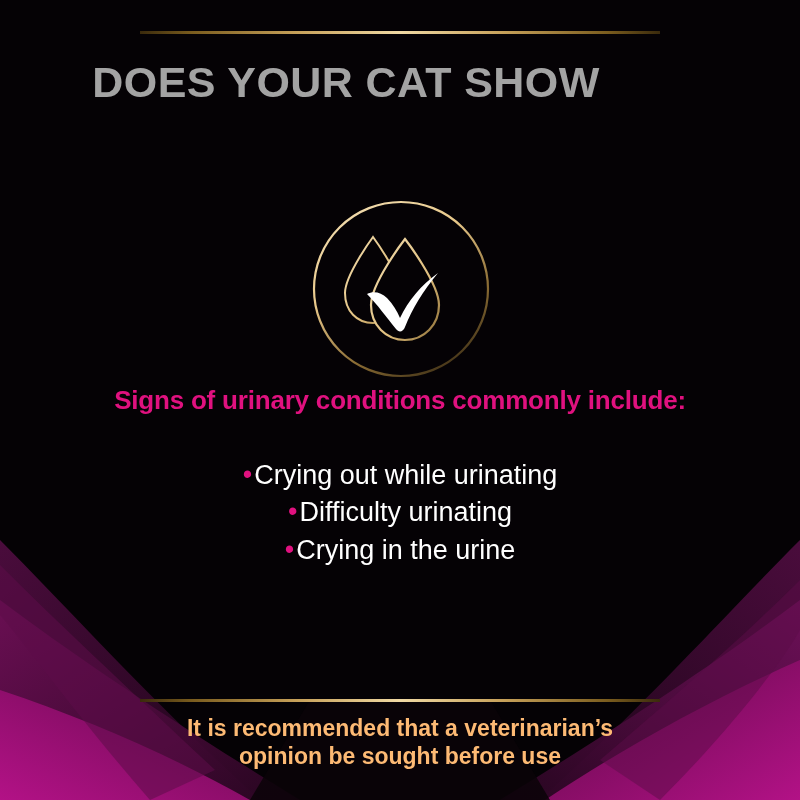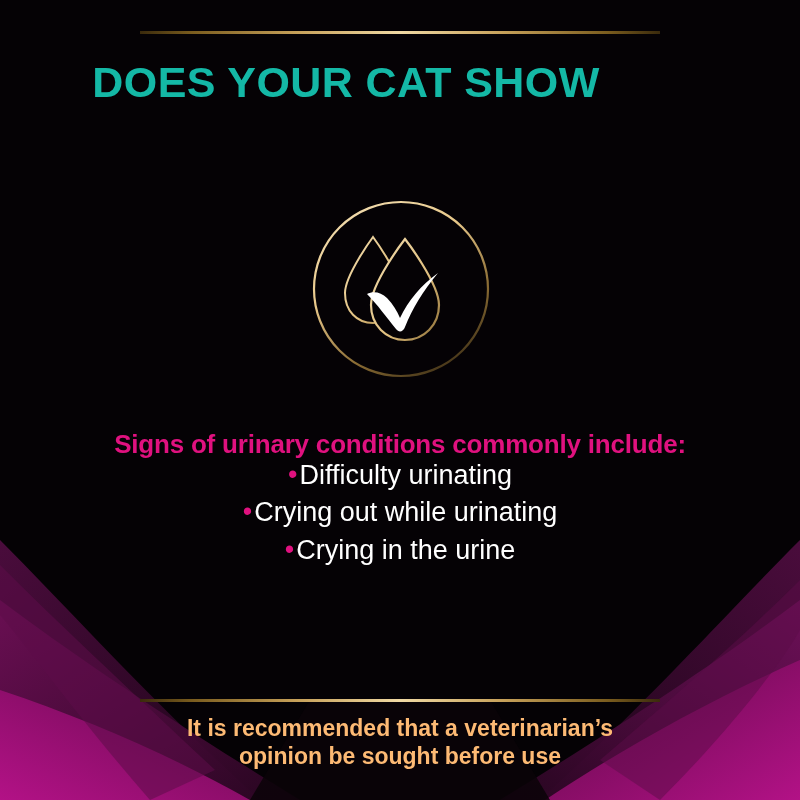--- a/index.html
+++ b/index.html
@@ -47,42 +47,42 @@
   #gold-rule-top { top: 31px; }
   #gold-rule-bottom { top: 699px; }
 
   
   #headline {
     position: absolute;
     left: 0;
     top: 58px;
     width: 692px;
     text-align: center;
-    color: #14b8a6;
+    color: #a3a3a3;
     font-size: 43px;
     font-weight: bold;
     line-height: 1.13;
     letter-spacing: 0.4px;
   }
   #headline .line { display: block; white-space: nowrap; }
 
   
   #icon-badge {
     position: absolute;
     left: 311px;
     top: 199px;
     width: 180px;
     height: 180px;
   }
 
   
   #subheading {
     position: absolute;
     left: 0;
-    top: 429px;
+    top: 385px;
     width: 800px;
     text-align: center;
     color: #e0117f;
     font-size: 26px;
     font-weight: bold;
     letter-spacing: -0.2px;
   }
 
   
   #signs-list {
@@ -195,24 +195,24 @@
 
     <path d="M94,40 C94,40 60,84 60,106 C60,126 75,141 94,141 C113,141 128,126 128,106 C128,84 94,40 94,40 Z" fill="#050205" stroke="url(#dropGrad)" stroke-width="2.2"></path>
 
     <path d="M56,95 C62,92 70,93 76,99 C82,105 86,112 89,119 C97,102 110,86 127,74 C112,92 101,110 94,128 C92,133 88,134 85,130 C76,119 66,105 56,95 Z" fill="#ffffff"></path>
   </svg>
 
   <div id="subheading">Signs of urinary conditions commonly include:</div>
 
   <ul id="signs-list">
     <li>
-      <span class="bullet">•</span><span>Difficulty urinating</span>
+      <span class="bullet">•</span><span>Crying out while urinating</span>
     </li>
     <li>
-      <span class="bullet">•</span><span>Crying out while urinating</span>
+      <span class="bullet">•</span><span>Difficulty urinating</span>
     </li>
     <li>
       <span class="bullet">•</span><span>Crying in the urine</span>
     </li>
   </ul>
 
   <div class="gold-rule" id="gold-rule-bottom"></div>
 
   <div id="footer-note">
     <span class="line">It is recommended that a veterinarian’s</span>

